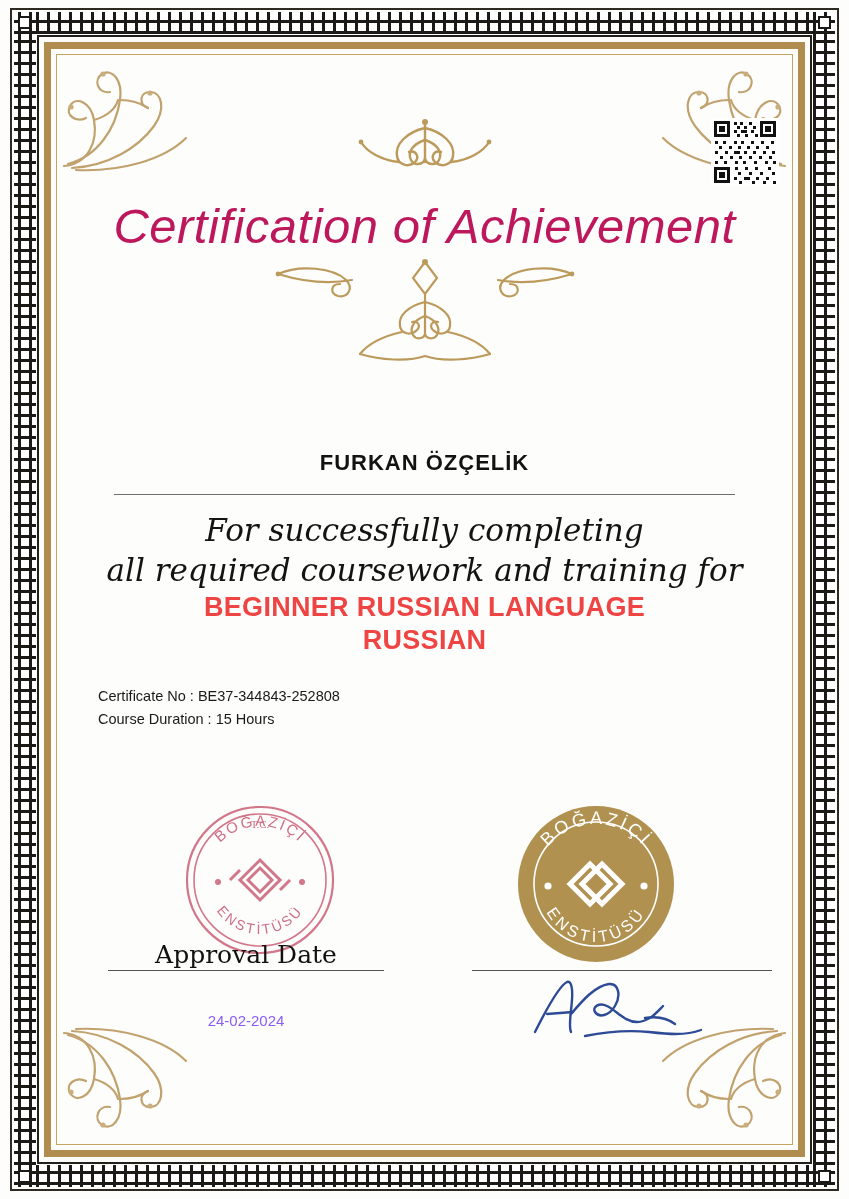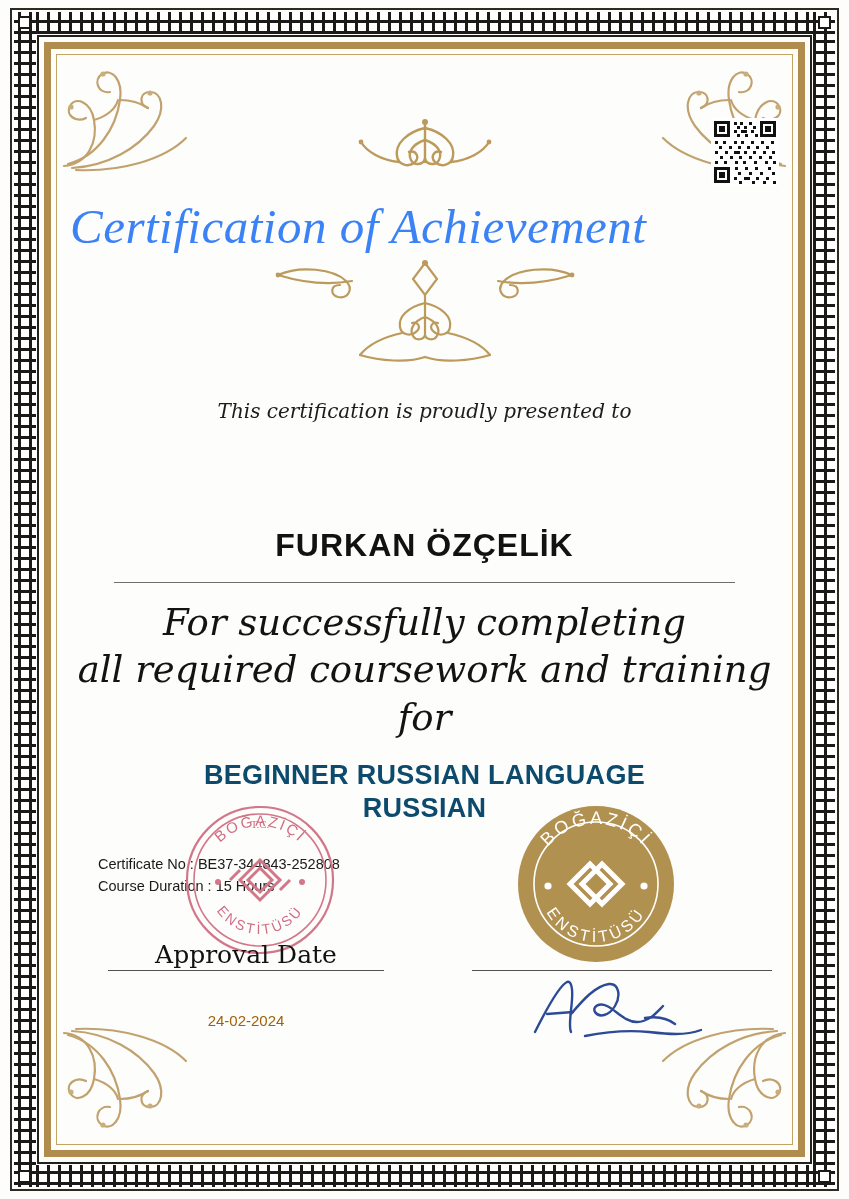--- a/index.html
+++ b/index.html
@@ -123,24 +123,24 @@
     height: 68px;
   }
 
   .top-ornament {
     margin: 0 auto;
     width: 260px;
     padding-top: 50px;
   }
 
   .title {
-    text-align: left;
+    text-align: center;
     font-size: 49px;
-    color: #3b82f6;
-    font-family: Liberation Serif, serif;
+    color: #be185d;
+    font-family: Liberation Sans, sans-serif;
     font-style: italic;
     font-weight: normal;
     letter-spacing: 0.5px;
     margin-top: -4px;
   }
 
   .mid-ornament {
     margin: 4px auto 0;
     width: 330px;
   }
@@ -149,52 +149,52 @@
     text-align: center;
     font-size: 20px;
     color: #1c1c1c;
     font-family: "DejaVu Serif", serif;
     font-style: italic;
     margin-top: 26px;
   }
 
   .recipient {
     text-align: center;
-    font-size: 32px;
+    font-size: 22px;
     font-weight: bold;
     font-family: "Liberation Sans", sans-serif;
     color: #121212;
     letter-spacing: 1px;
-    margin-top: 104px;
+    margin-top: 78px;
   }
 
   .divider {
     height: 1px;
     background: #6f6f6f;
     margin: 18px 44px 0;
   }
 
   .reason {
     text-align: center;
-    font-size: 37px;
+    font-size: 31px;
     font-family: "DejaVu Serif", serif;
     font-style: italic;
     color: #131313;
     line-height: 1.28;
     margin-top: 16px;
   }
 
   .course {
     text-align: center;
     font-size: 27px;
     font-weight: bold;
     font-family: "Liberation Sans", sans-serif;
-    color: #0c4a6e;
+    color: #ef4444;
     line-height: 1.22;
-    margin-top: 18px;
+    margin-top: 1px;
     letter-spacing: 0.3px;
   }
 
   .meta {
     margin-top: 28px;
     margin-left: 28px;
     font-family: "Liberation Sans", sans-serif;
     font-size: 14.5px;
     color: #1a1a1a;
     line-height: 1.55;
@@ -251,21 +251,21 @@
     color: #111;
   }
   .approval-date {
     position: absolute;
     left: 38px;
     width: 276px;
     top: 944px;
     text-align: center;
     font-family: "Liberation Sans", sans-serif;
     font-size: 15px;
-    color: #a16207;
+    color: #8b5cf6;
   }
   .signature {
     position: absolute;
     left: 455px;
     top: 906px;
     width: 210px;
     height: 70px;
   }
 </style>
 </head>
@@ -476,21 +476,20 @@
           <path d="M100 96 C 120 102, 148 104, 165 98 C 182 104, 210 102, 230 96"></path>
         </g>
         <g fill="#bc9a5b">
           <circle cx="165" cy="4" r="3"></circle>
           <circle cx="18" cy="16" r="2.4"></circle>
           <circle cx="312" cy="16" r="2.4"></circle>
         </g>
       </svg>
     </div>
 
-    <div class="presented">This certification is proudly presented to</div>
 
     <div class="recipient">FURKAN ÖZÇELİK</div>
 
     <div class="divider"></div>
 
     <div class="reason">
       <div>For successfully completing</div>
       <div>all required coursework and training for</div>
     </div>
 

